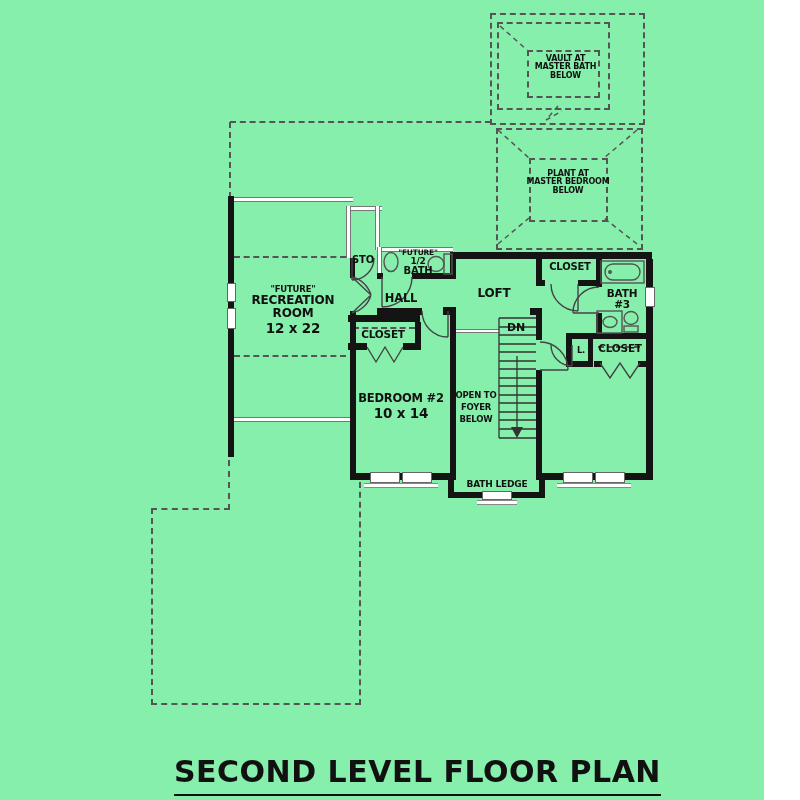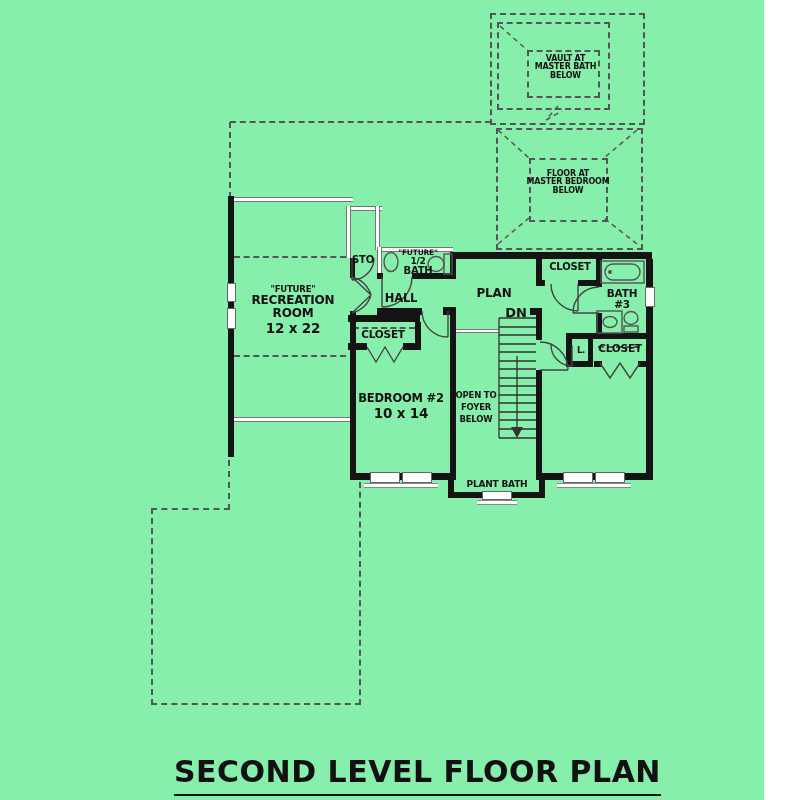--- a/index.html
+++ b/index.html
@@ -168,63 +168,63 @@
       <rect x="444" y="254" width="8" height="20"></rect>
     </g>
   </svg>
 
   <div class="lbl" style="left:508px;top:55px;width:115px;font-size:8px;">
     <div>VAULT AT</div>
     <div>MASTER BATH</div>
     <div>BELOW</div>
   </div>
   <div class="lbl" style="left:502px;top:170px;width:132px;font-size:8px;">
-    <div>FLOOR AT</div>
+    <div>PLANT AT</div>
     <div>MASTER BEDROOM</div>
     <div>BELOW</div>
   </div>
 
   <div class="lbl" style="left:233px;top:285px;width:120px;">
     <div style="font-size:8.5px;">"FUTURE"</div>
     <div style="font-size:12px;">RECREATION</div>
     <div style="font-size:12px;">ROOM</div>
     <div style="font-size:13.5px;margin-top:2px;">12 x 22</div>
   </div>
 
   <div class="lbl" style="left:346px;top:227px;width:34px;font-size:10px;margin-top:28px;">STO</div>
 
   <div class="lbl" style="left:396px;top:249px;width:44px;">
     <div style="font-size:7.5px;">"FUTURE"</div>
     <div style="font-size:9px;">1/2</div>
     <div style="font-size:10px;">BATH</div>
   </div>
 
   <div class="lbl" style="left:375px;top:292px;width:52px;font-size:11.5px;">HALL</div>
-  <div class="lbl" style="left:466px;top:287px;width:56px;font-size:12px;">PLAN</div>
+  <div class="lbl" style="left:466px;top:287px;width:56px;font-size:12px;">LOFT</div>
   <div class="lbl" style="left:542px;top:262px;width:56px;font-size:10px;">CLOSET</div>
 
   <div class="lbl" style="left:600px;top:288px;width:44px;">
     <div style="font-size:10.5px;">BATH</div>
     <div style="font-size:10.5px;">#3</div>
   </div>
 
   <div class="lbl" style="left:354px;top:329px;width:58px;font-size:10.5px;">CLOSET</div>
 
   <div class="lbl" style="left:350px;top:392px;width:102px;">
     <div style="font-size:11.5px;">BEDROOM #2</div>
     <div style="font-size:13.5px;margin-top:2px;">10 x 14</div>
   </div>
 
   <div class="lbl" style="left:453px;top:390px;width:46px;font-size:8.5px;line-height:1.4;text-align:center;">
     <div>OPEN TO</div>
     <div>FOYER</div>
     <div>BELOW</div>
   </div>
 
-  <div class="lbl" style="left:503px;top:306px;width:26px;font-size:13px;">DN</div>
-  <div class="lbl" style="left:454px;top:480px;width:86px;font-size:9px;">PLANT BATH</div>
+  <div class="lbl" style="left:503px;top:322px;width:26px;font-size:11px;">DN</div>
+  <div class="lbl" style="left:454px;top:480px;width:86px;font-size:9px;">BATH LEDGE</div>
   <div class="lbl" style="left:573px;top:346px;width:16px;font-size:8.5px;">L.</div>
   <div class="lbl" style="left:596px;top:343px;width:48px;font-size:10.5px;">CLOSET</div>
 
 
   <div class="title" style="left:174px;top:754px;font-size:30px;">SECOND LEVEL FLOOR PLAN</div>
 
 </div>
 
 </body></html>

